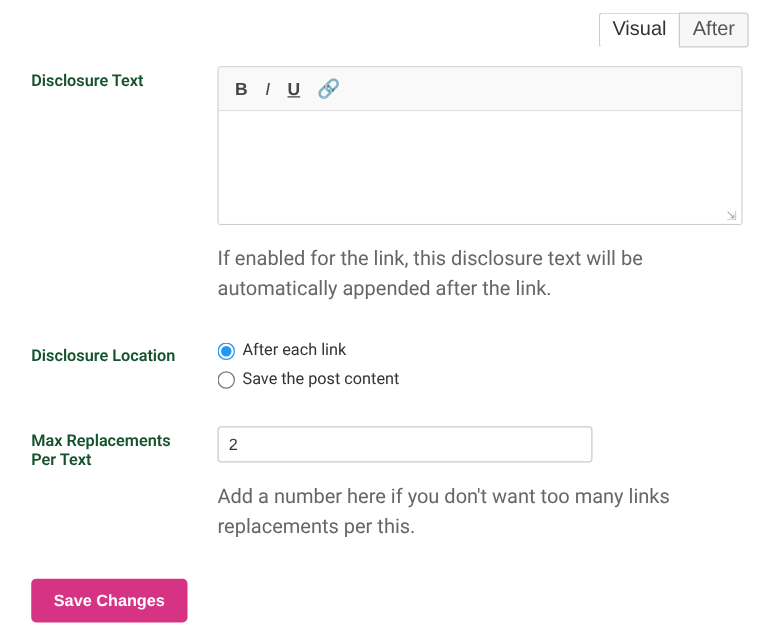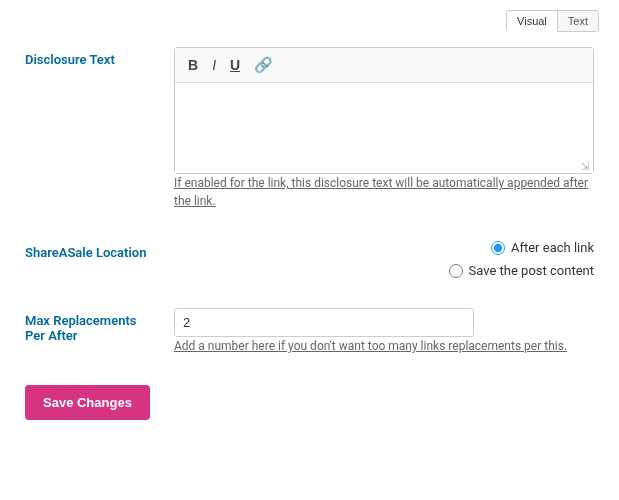--- a/index.html
+++ b/index.html
@@ -29,32 +29,32 @@
 
     .form-table td, .form-table th {
       padding: 15px 10px;
       vertical-align: top;
     }
 
     .form-table th {
       width: 160px;
       font-weight: 600;
       font-size: 13px;
-      color: #0369a1;
+      color: #14532d;
       text-align: left;
       padding-top: 20px;
     }
 
     .form-table td {
       padding-left: 10px;
     }
 
     .editor-tab {
       padding: 4px 10px;
-      font-size: 11px;
+      font-size: 16px;
       border: 1px solid #ccc;
       background: #f7f7f7;
       cursor: pointer;
       color: #555;
     }
 
     .editor-tab.active {
       background: #fff;
       border-bottom-color: #fff;
       color: #333;
@@ -121,34 +121,32 @@
       bottom: 2px;
       right: 2px;
       width: 10px;
       height: 10px;
       color: #aaa;
       font-size: 10px;
       cursor: se-resize;
     }
 
     .help-text {
-      margin-top: 0;
-      font-size: 12px;
+      margin-top: 15px;
+      font-size: 16px;
       color: #666;
       width: 420px;
       line-height: 1.5;
-      text-decoration: underline;
     }
 
     
     .radio-group {
       display: flex;
       flex-direction: column;
       gap: 8px;
-      align-items: flex-end;
     }
 
     .radio-label {
       display: flex;
       align-items: center;
       gap: 6px;
       font-size: 13px;
       cursor: pointer;
     }
 
@@ -196,21 +194,21 @@
       padding-right: 5px;
     }
   </style>
 </head>
 <body>
 
 
 
 <div class="top-tabs-row">
   <button class="editor-tab active">Visual</button>
-  <button class="editor-tab">Text</button>
+  <button class="editor-tab">After</button>
 </div>
 
 <table class="form-table">
   <tbody>
 
     <tr>
       <th>
         <span>Disclosure Text</span>
       </th>
       <td>
@@ -224,39 +222,39 @@
           <div class="editor-body">
             <span class="resize-handle">⇲</span>
           </div>
         </div>
         <p class="help-text">If enabled for the link, this disclosure text will be automatically appended after the link.</p>
       </td>
     </tr>
 
     <tr>
       <th>
-        <span>ShareASale Location</span>
+        <span>Disclosure Location</span>
       </th>
       <td>
         <div class="radio-group">
           <label class="radio-label">
             <input type="radio" name="disclosure_location" value="after_each_link" checked="" style="">
             <span>After each link</span>
           </label>
           <label class="radio-label">
             <input type="radio" name="disclosure_location" value="above_post_content" style="">
             <span>Save the post content</span>
           </label>
         </div>
       </td>
     </tr>
 
     <tr>
       <th>
-        <span>Max Replacements Per After</span>
+        <span>Max Replacements Per Text</span>
       </th>
       <td>
         <input type="text" class="text-input" value="2" style="">
         <p class="help-text">Add a number here if you don't want too many links replacements per this.</p>
       </td>
     </tr>
 
   </tbody>
 </table>
 

